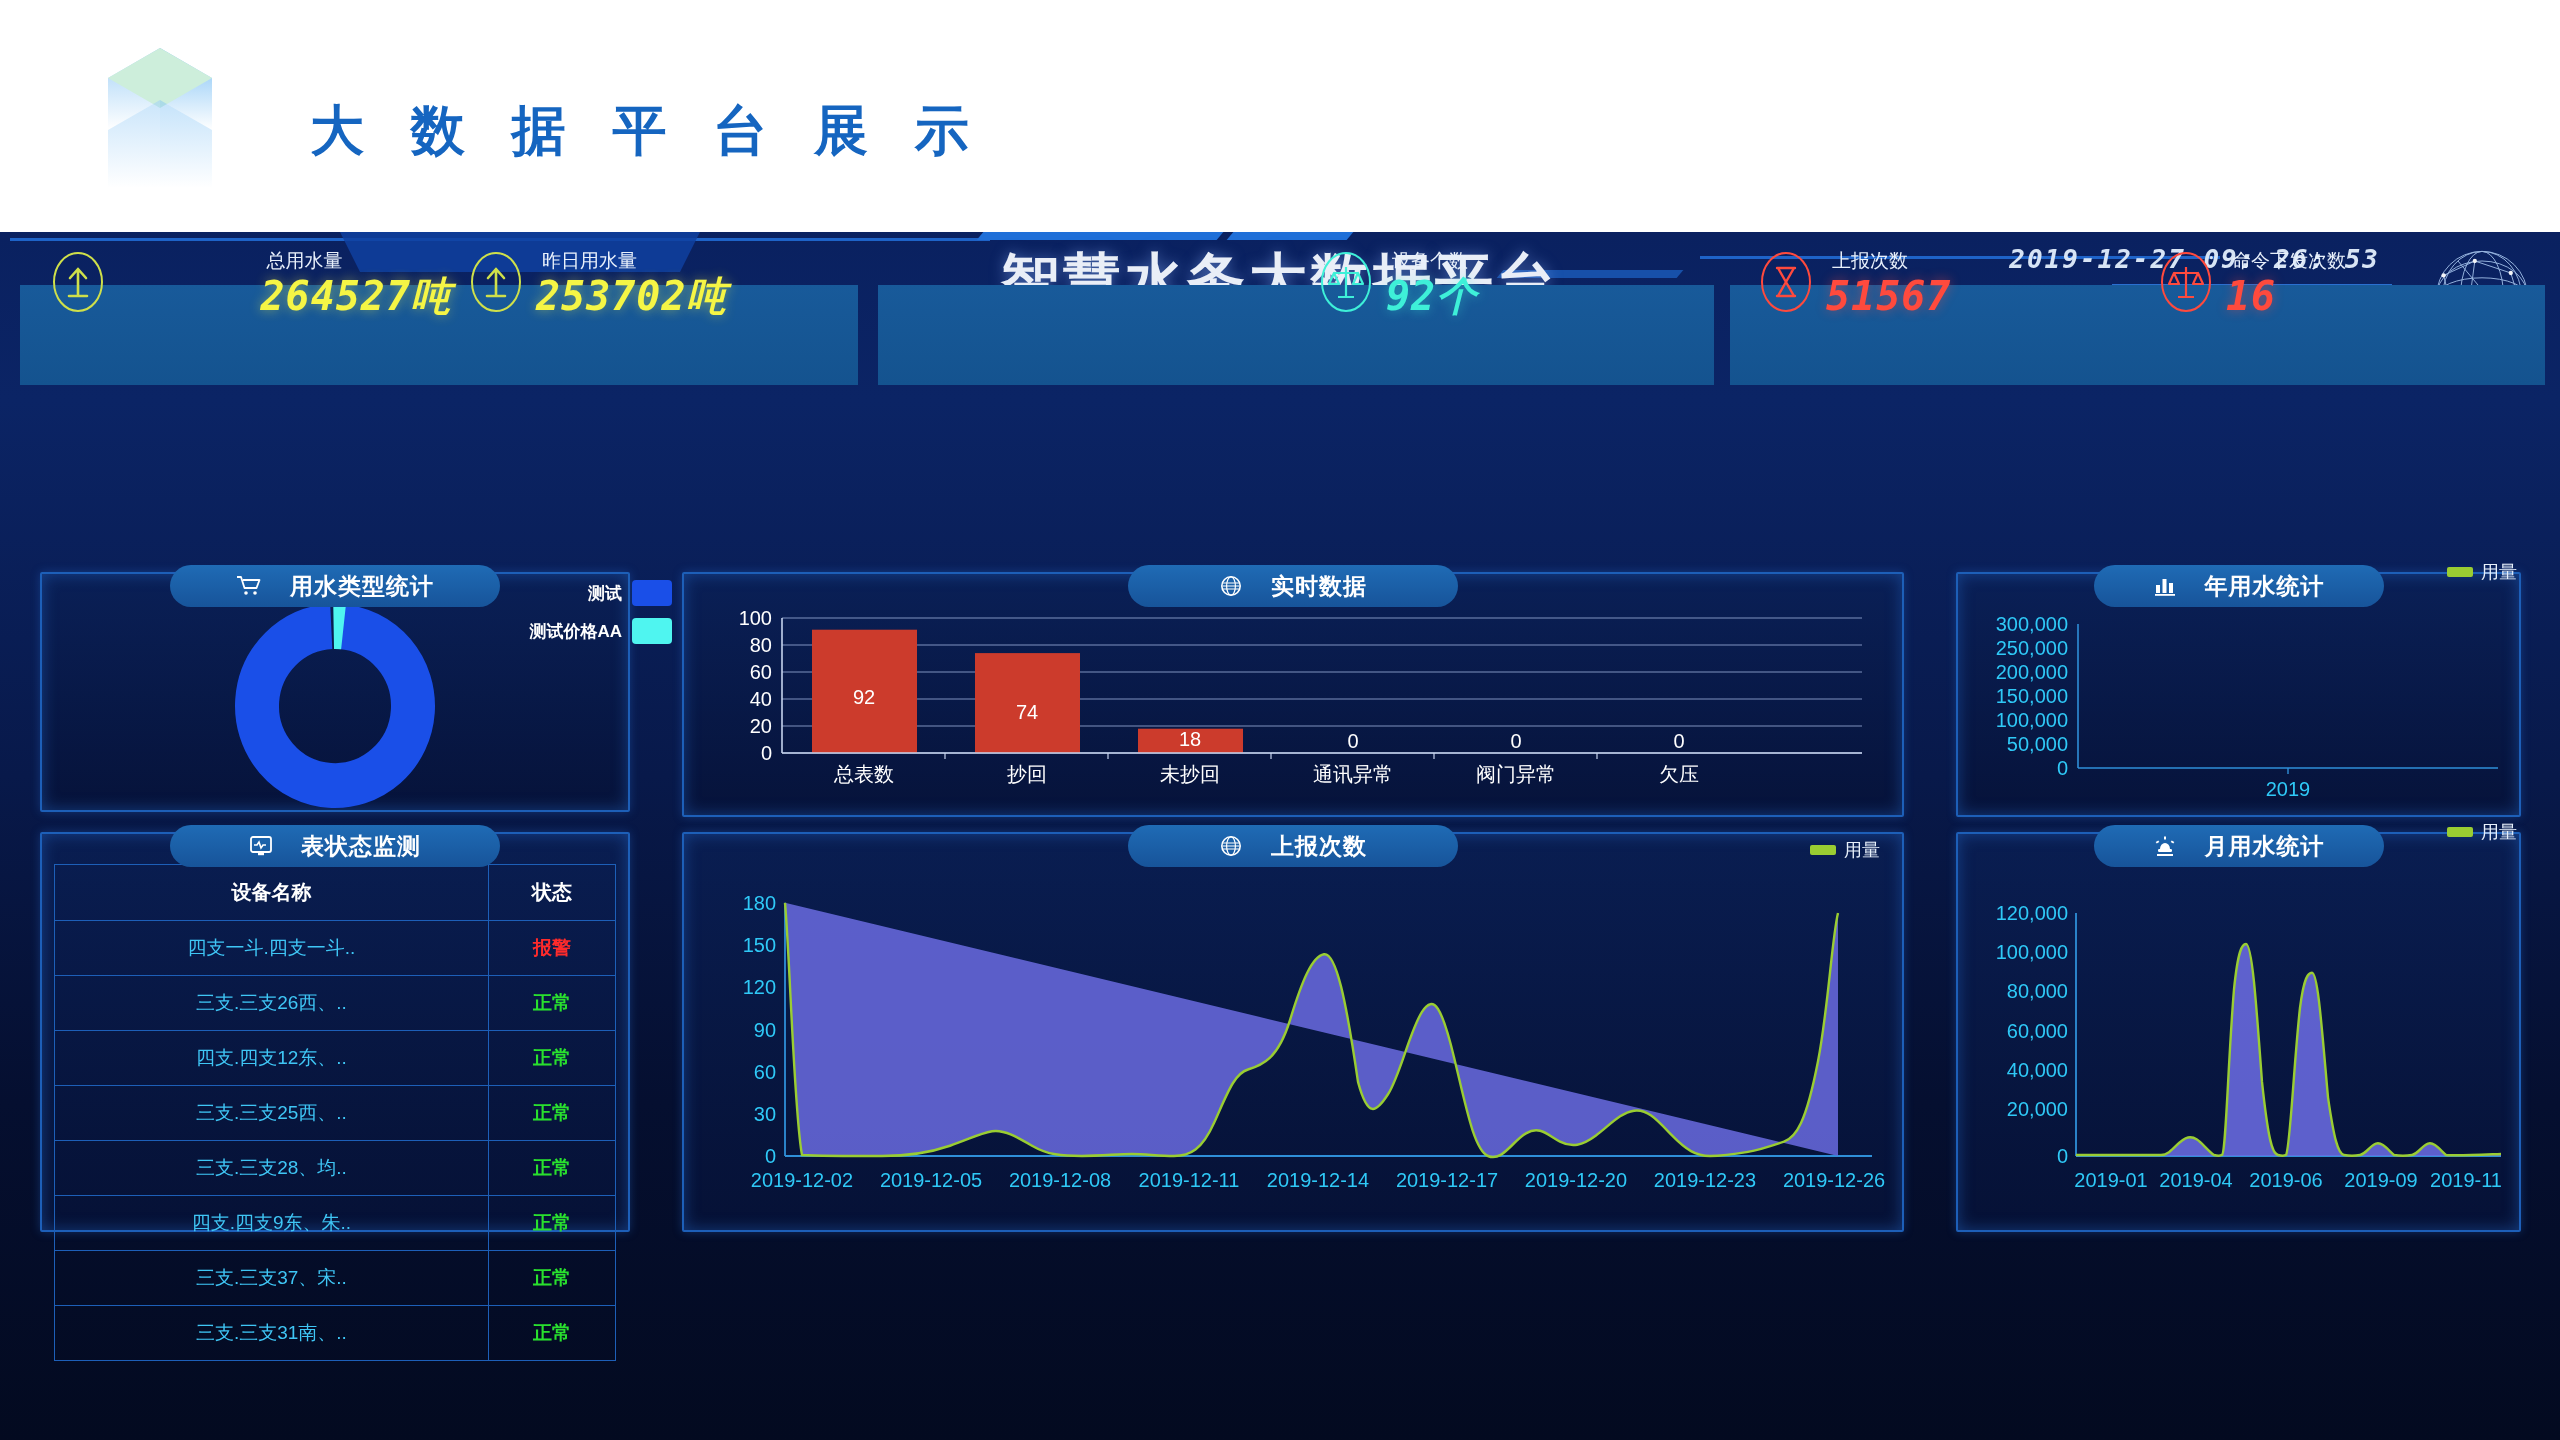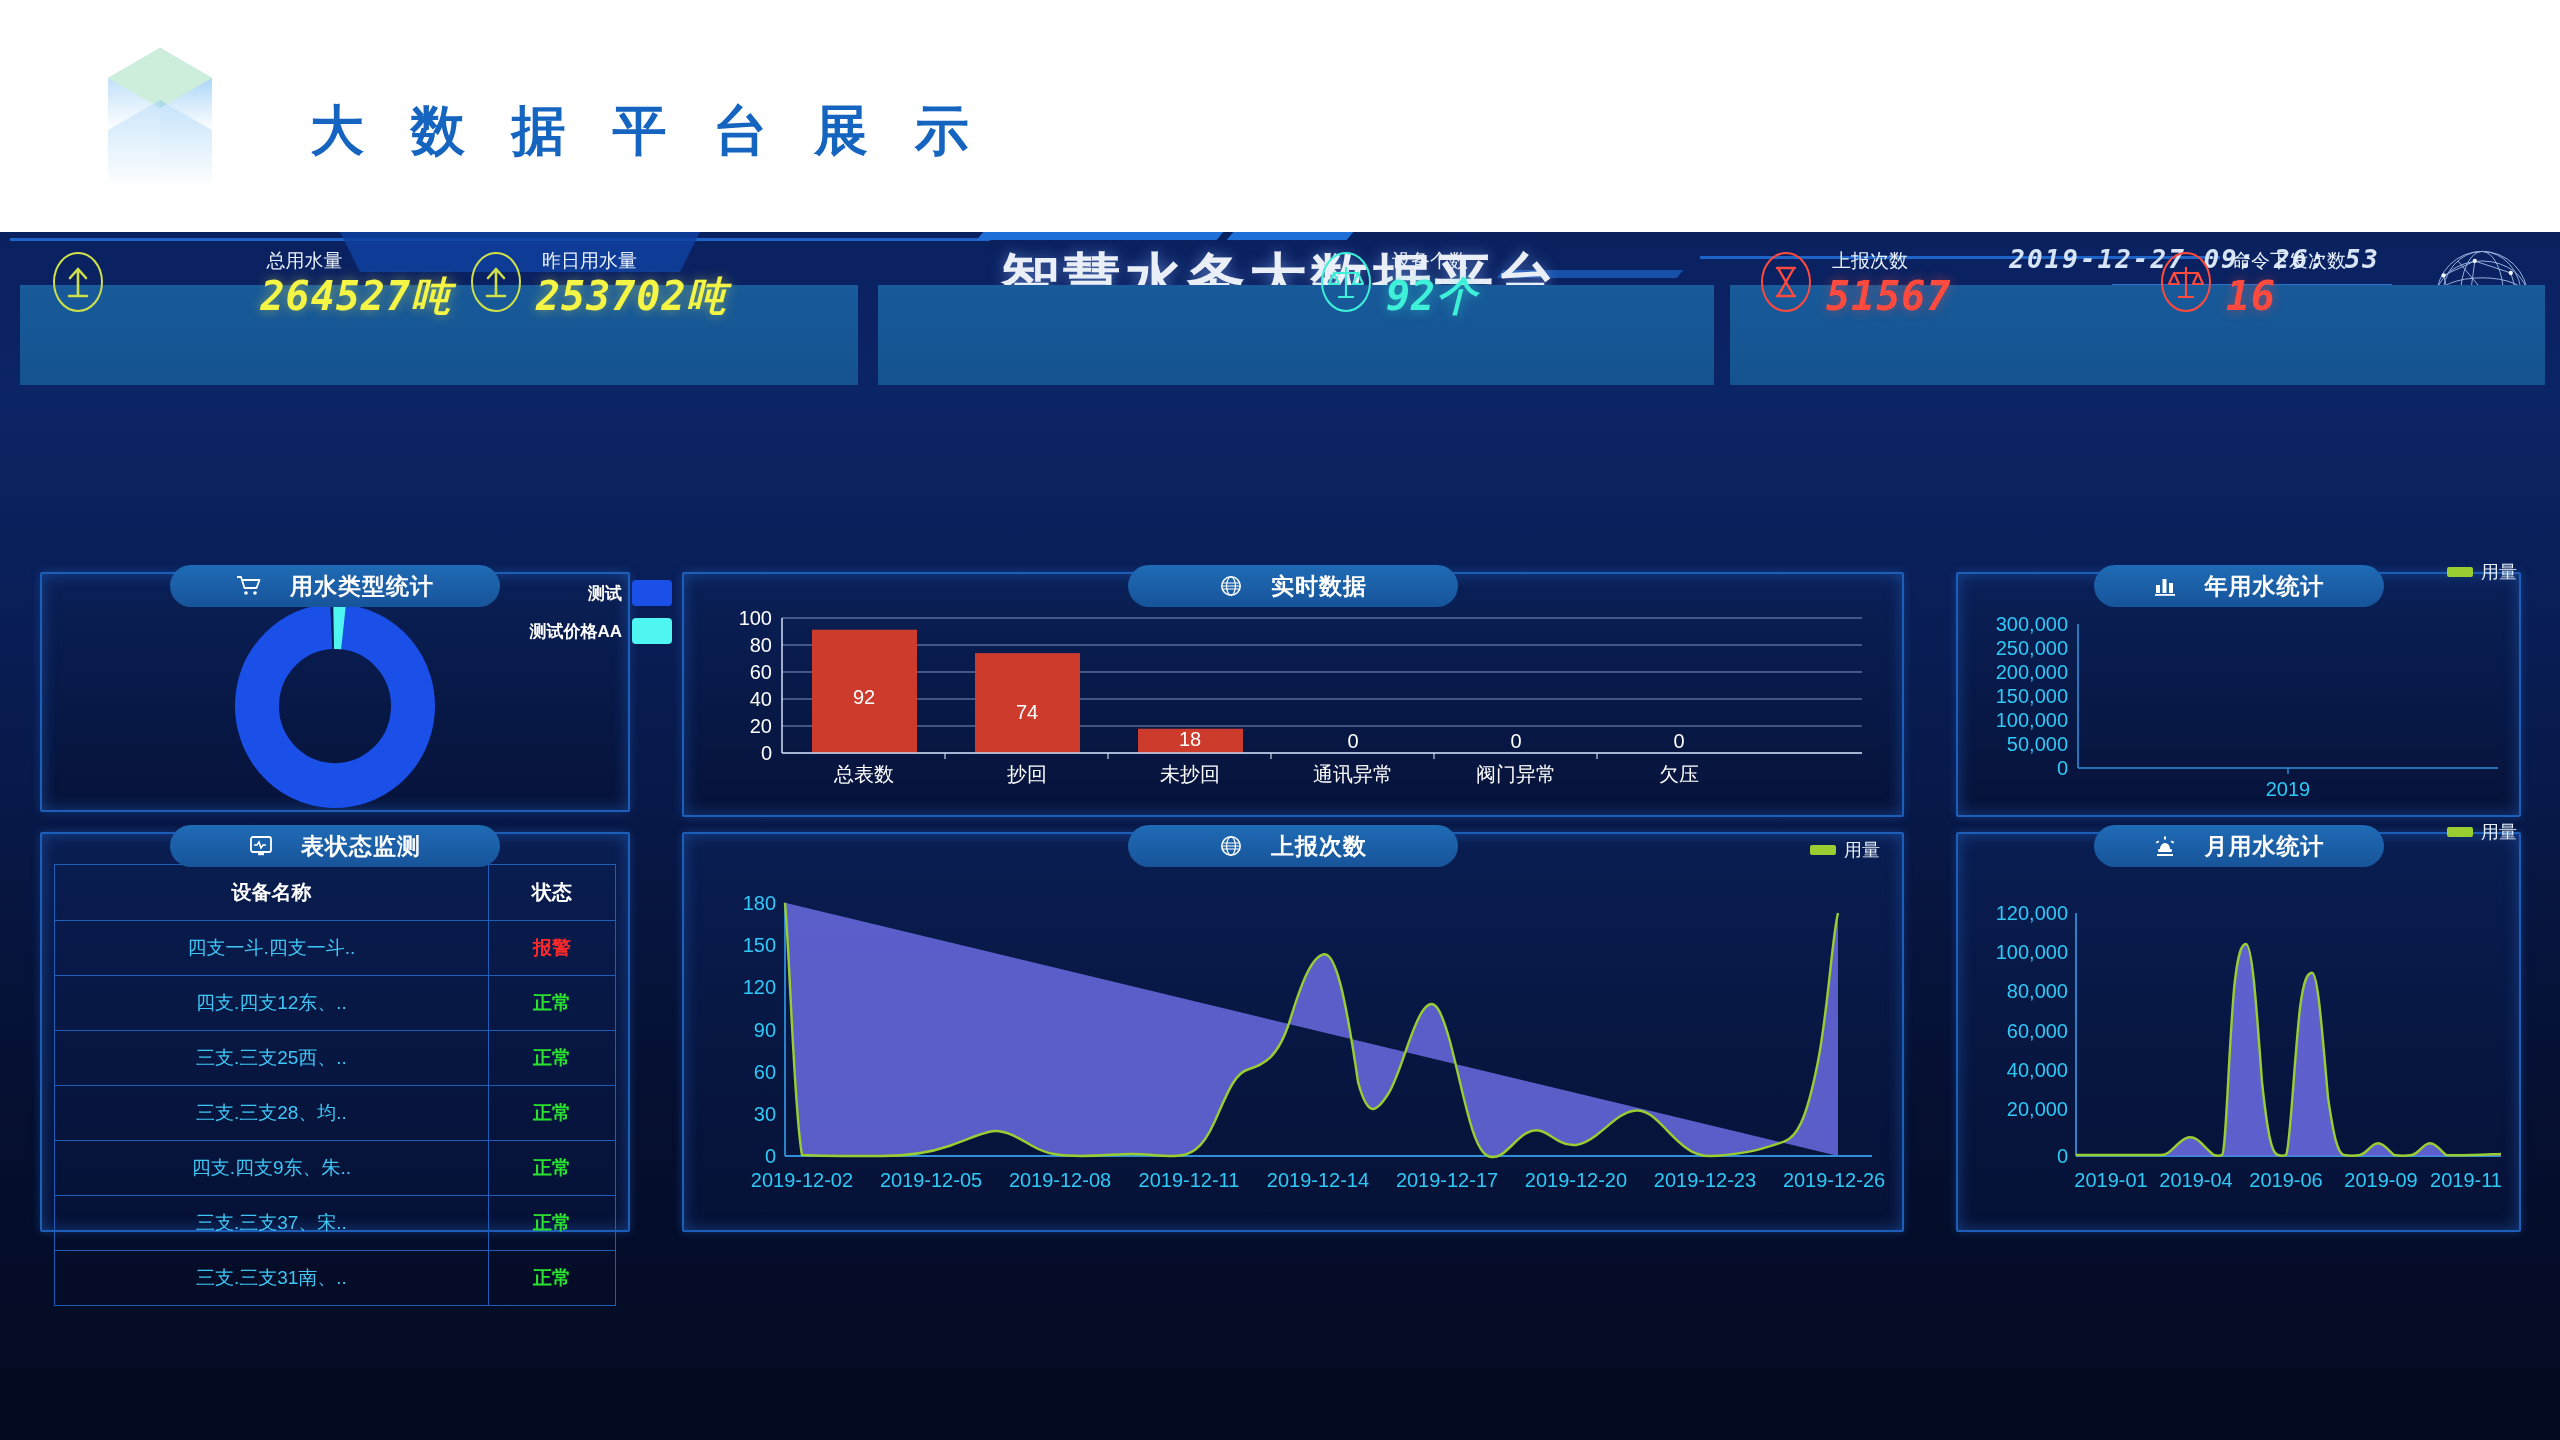--- a/index.html
+++ b/index.html
@@ -424,20 +424,24 @@
         <thead>
           <tr>
             <th>设备名称</th>
             <th>状态</th>
           </tr>
         </thead>
         <tbody id="meter-tbody">
             <tr>
               <td class="name">四支一斗.四支一斗..</td>
               <td class="st-alarm">报警</td>
+            </tr>
+            <tr>
+              <td class="name">三支.三支26西、..</td>
+              <td class="st-ok">正常</td>
             </tr>
             <tr>
               <td class="name">四支.四支12东、..</td>
               <td class="st-ok">正常</td>
             </tr>
             <tr>
               <td class="name">三支.三支25西、..</td>
               <td class="st-ok">正常</td>
             </tr>
             <tr>

